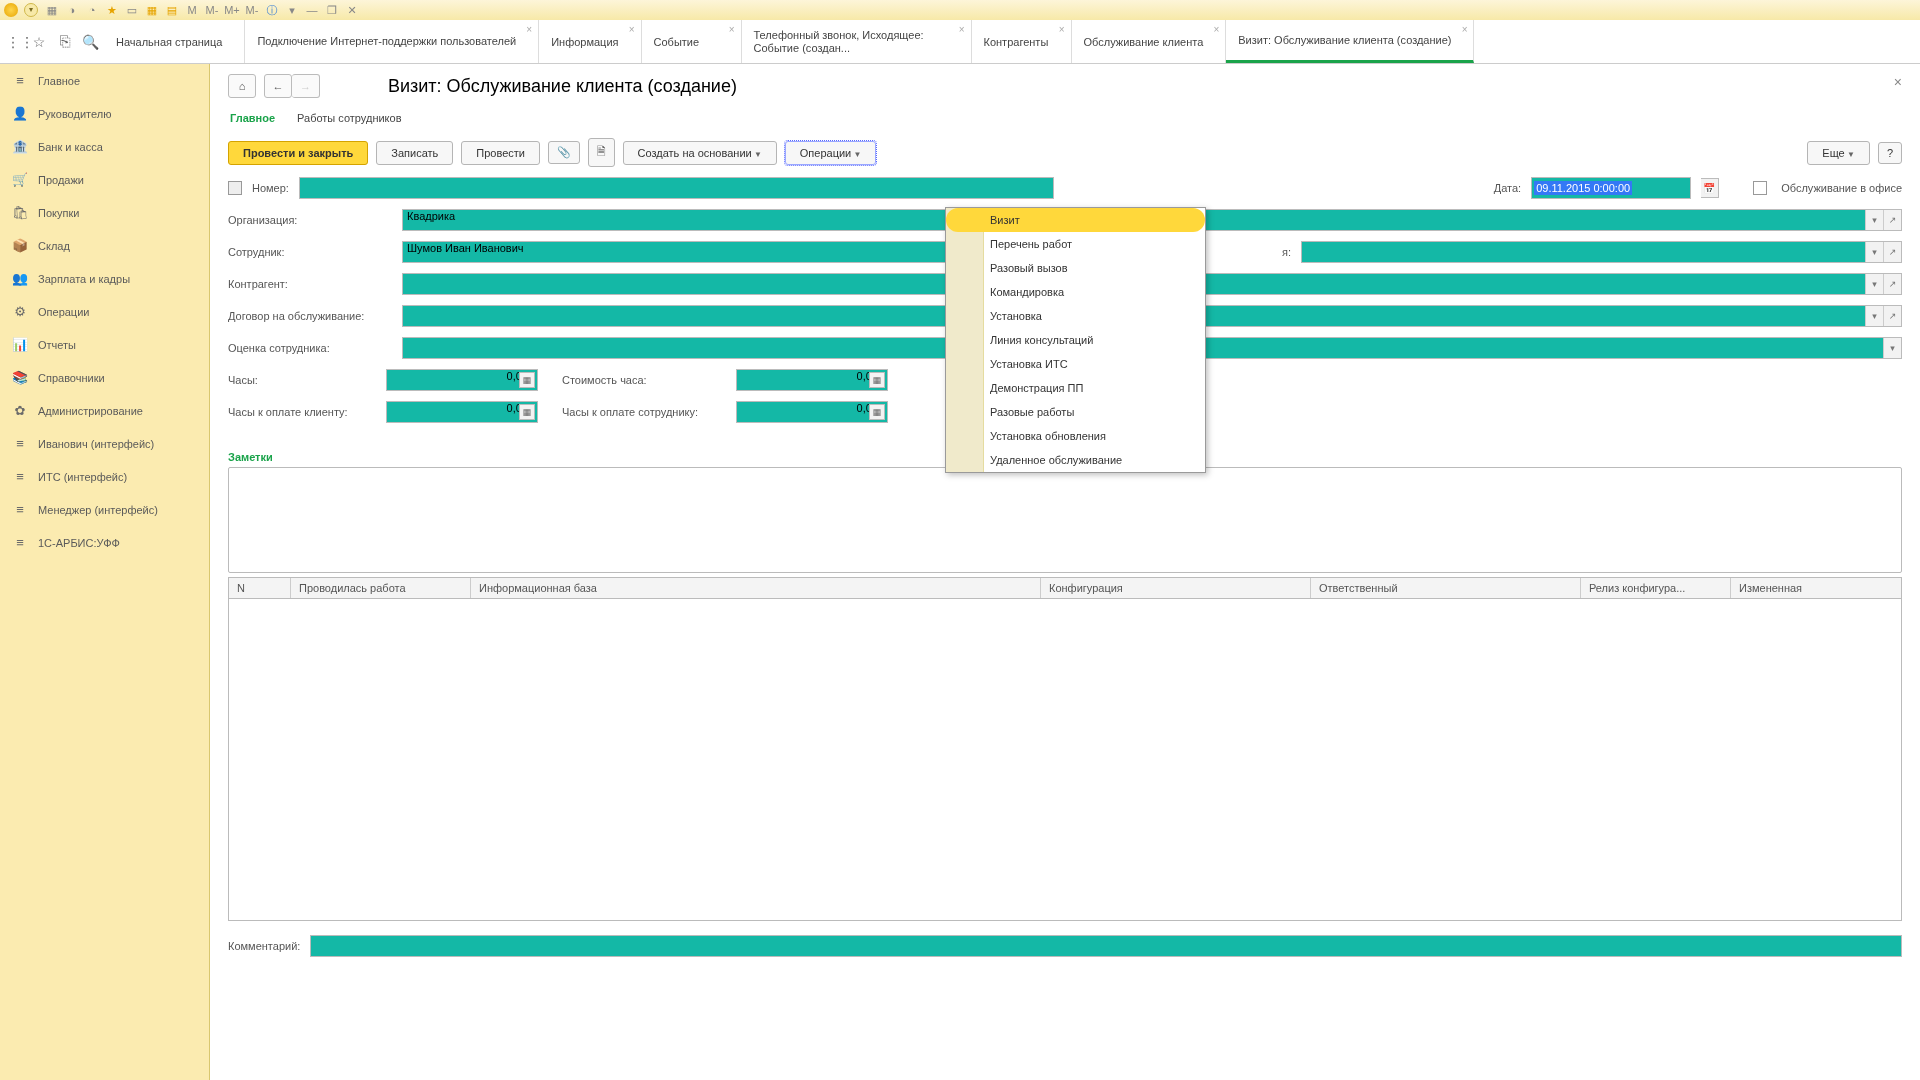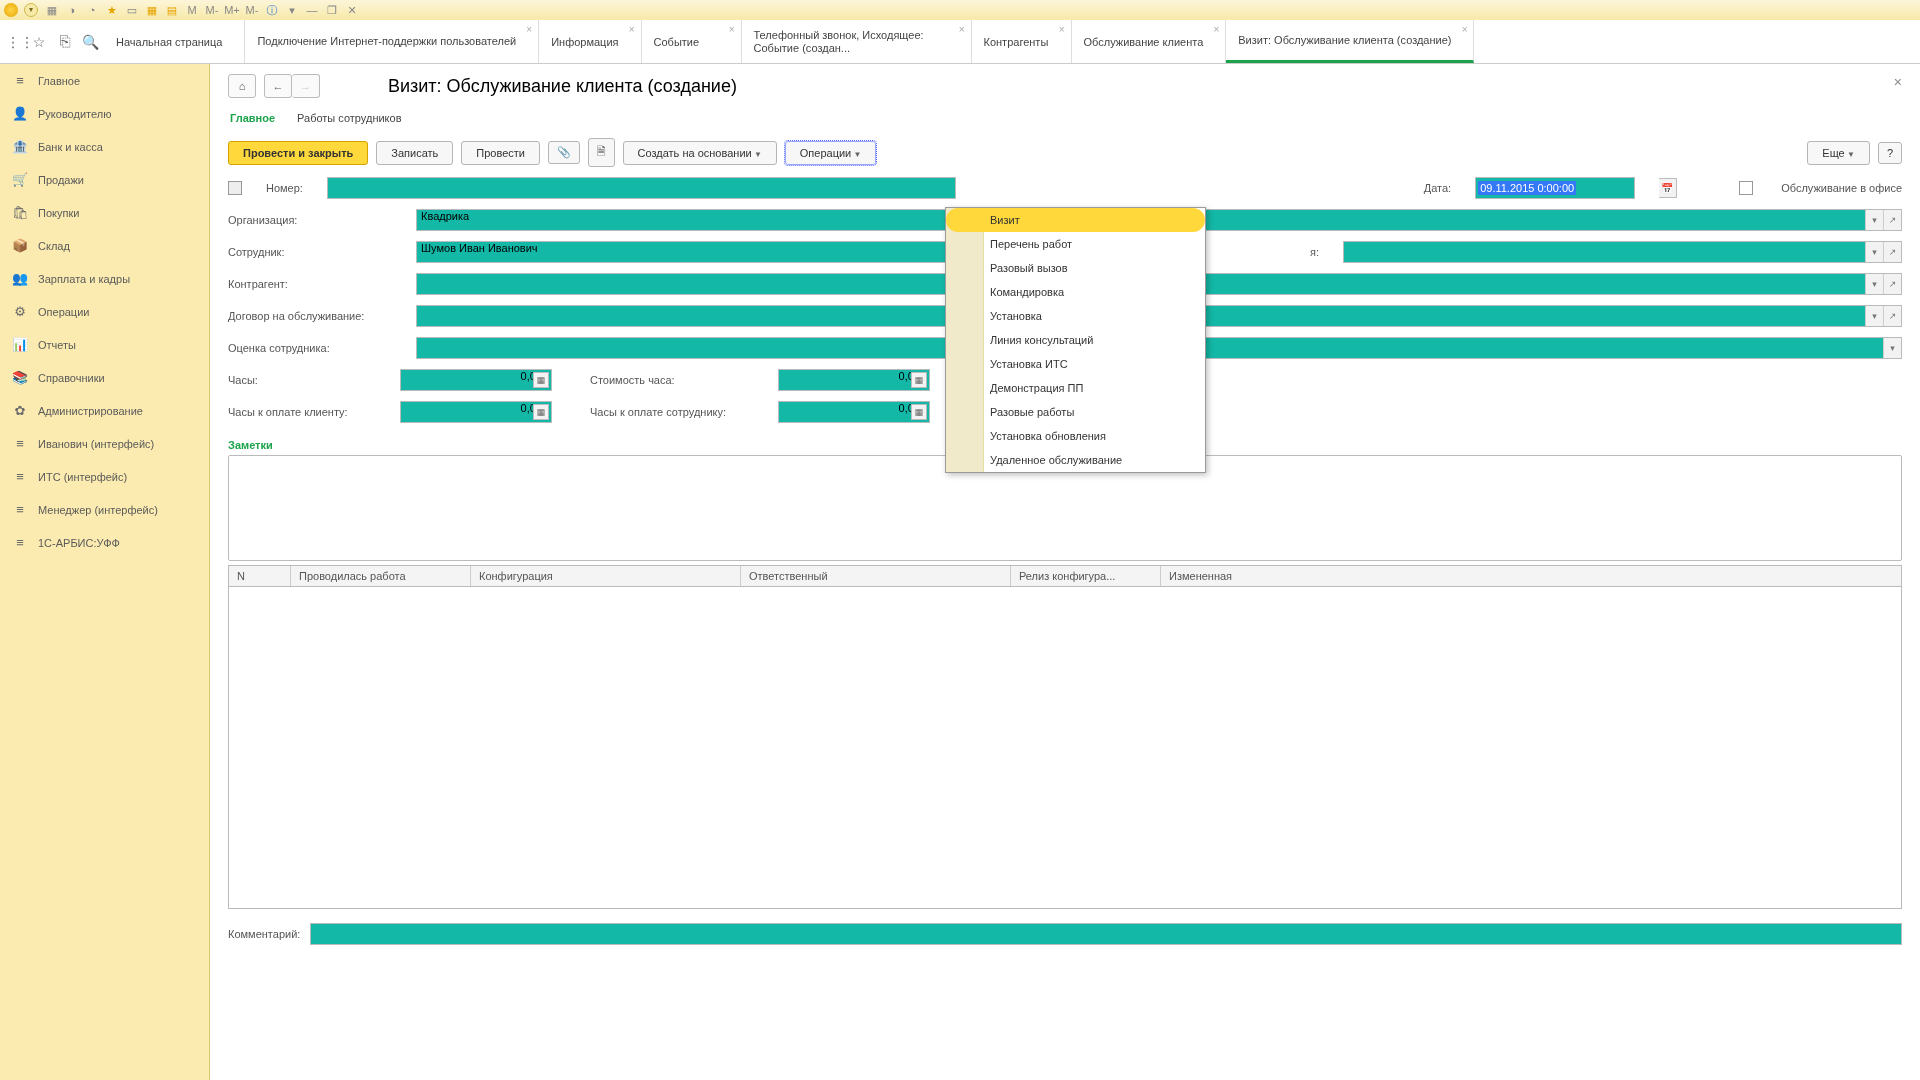--- a/index.html
+++ b/index.html
@@ -41,30 +41,30 @@
 
 .cmdbar { margin-top: 10px; display: flex; gap: 8px; align-items: center; }
 .btn { border: 1px solid #b5b5b5; border-radius: 3px; background: #f7f7f7; padding: 5px 14px; cursor: pointer; color: #333; }
 .btn.primary { background: #ffd83b; font-weight: bold; border-color: #d4a300; }
 .btn.small { padding: 4px 8px; }
 .btn.drop::after { content: " ▼"; font-size: 8px; color: #666; }
 .btn.active { border-color: #9aa7ff; outline: 1px dotted #5a6bff; }
 .spacer { flex: 1; }
 
 
-.frow { display: flex; align-items: center; margin-top: 10px; gap: 24px; }
+.frow { display: flex; align-items: center; margin-top: 10px; gap: 10px; }
 .flabel { color: #555; }
 .fin { border: 1px solid #bbb; height: 22px; background: #14b8a6; padding: 0 4px; }
 .fin.ddl { position: relative; }
 .ddlbtn { position: absolute; right: 0; top: 0; width: 18px; height: 100%; border-left: 1px solid #ccc; text-align: center; line-height: 20px; color: #777; background: #f2f2f2; cursor: pointer; font-size: 9px; }
 .ddlbtn2 { right: 18px; }
 .num { text-align: right; padding-right: 9px; }
 .calcic { position: absolute; right: 2px; top: 2px; width: 16px; height: 16px; border: 1px solid #bbb; background: #f3f3f3; font-size: 9px; text-align: center; line-height: 14px; color: #666; }
 
-.section { color: #1aa34a; font-weight: bold; margin-top: 16px; }
+.section { color: #1aa34a; font-weight: bold; margin-top: 28px; }
 .bigbox { border: 1px solid #bbb; background: #fff; border-radius: 2px; }
 .notes { height: 106px; margin-top: 4px; }
 
 .tablehdr { display: flex; border: 1px solid #bbb; background: #f4f4f4; height: 22px; margin-top: 4px; }
 .tablehdr .th { border-right: 1px solid #ccc; padding: 4px 8px; color: #555; }
 .tablebody { border: 1px solid #bbb; border-top: none; height: 322px; background: #fff; }
 
 .commentrow { margin-top: 14px; display: flex; align-items: center; gap: 10px; }
 .commentrow .fin { flex: 1; }
 
@@ -300,20 +300,21 @@
     <span class="flabel" style="margin-left:14px;width:164px">Часы к оплате сотруднику:</span>
     <div class="fin num" style="width:152px;position:relative"><span>0,00</span><span class="calcic">▦</span></div>
   </div>
 
   <div class="section">Заметки</div>
   <div class="bigbox notes"></div>
 
   <div class="tablehdr">
     <div class="th" style="width:62px">N</div>
     <div class="th" style="width:180px">Проводилась работа</div>
+    <div class="th" style="width:570px">Информационная база</div>
     <div class="th" style="width:270px">Конфигурация</div>
     <div class="th" style="width:270px">Ответственный</div>
     <div class="th" style="width:150px">Релиз конфигура...</div>
     <div class="th" style="flex:1;border-right:none">Измененная</div>
   </div>
   <div class="tablebody"></div>
 
   <div class="commentrow">
     <span class="flabel">Комментарий:</span>
     <div class="fin"></div>

